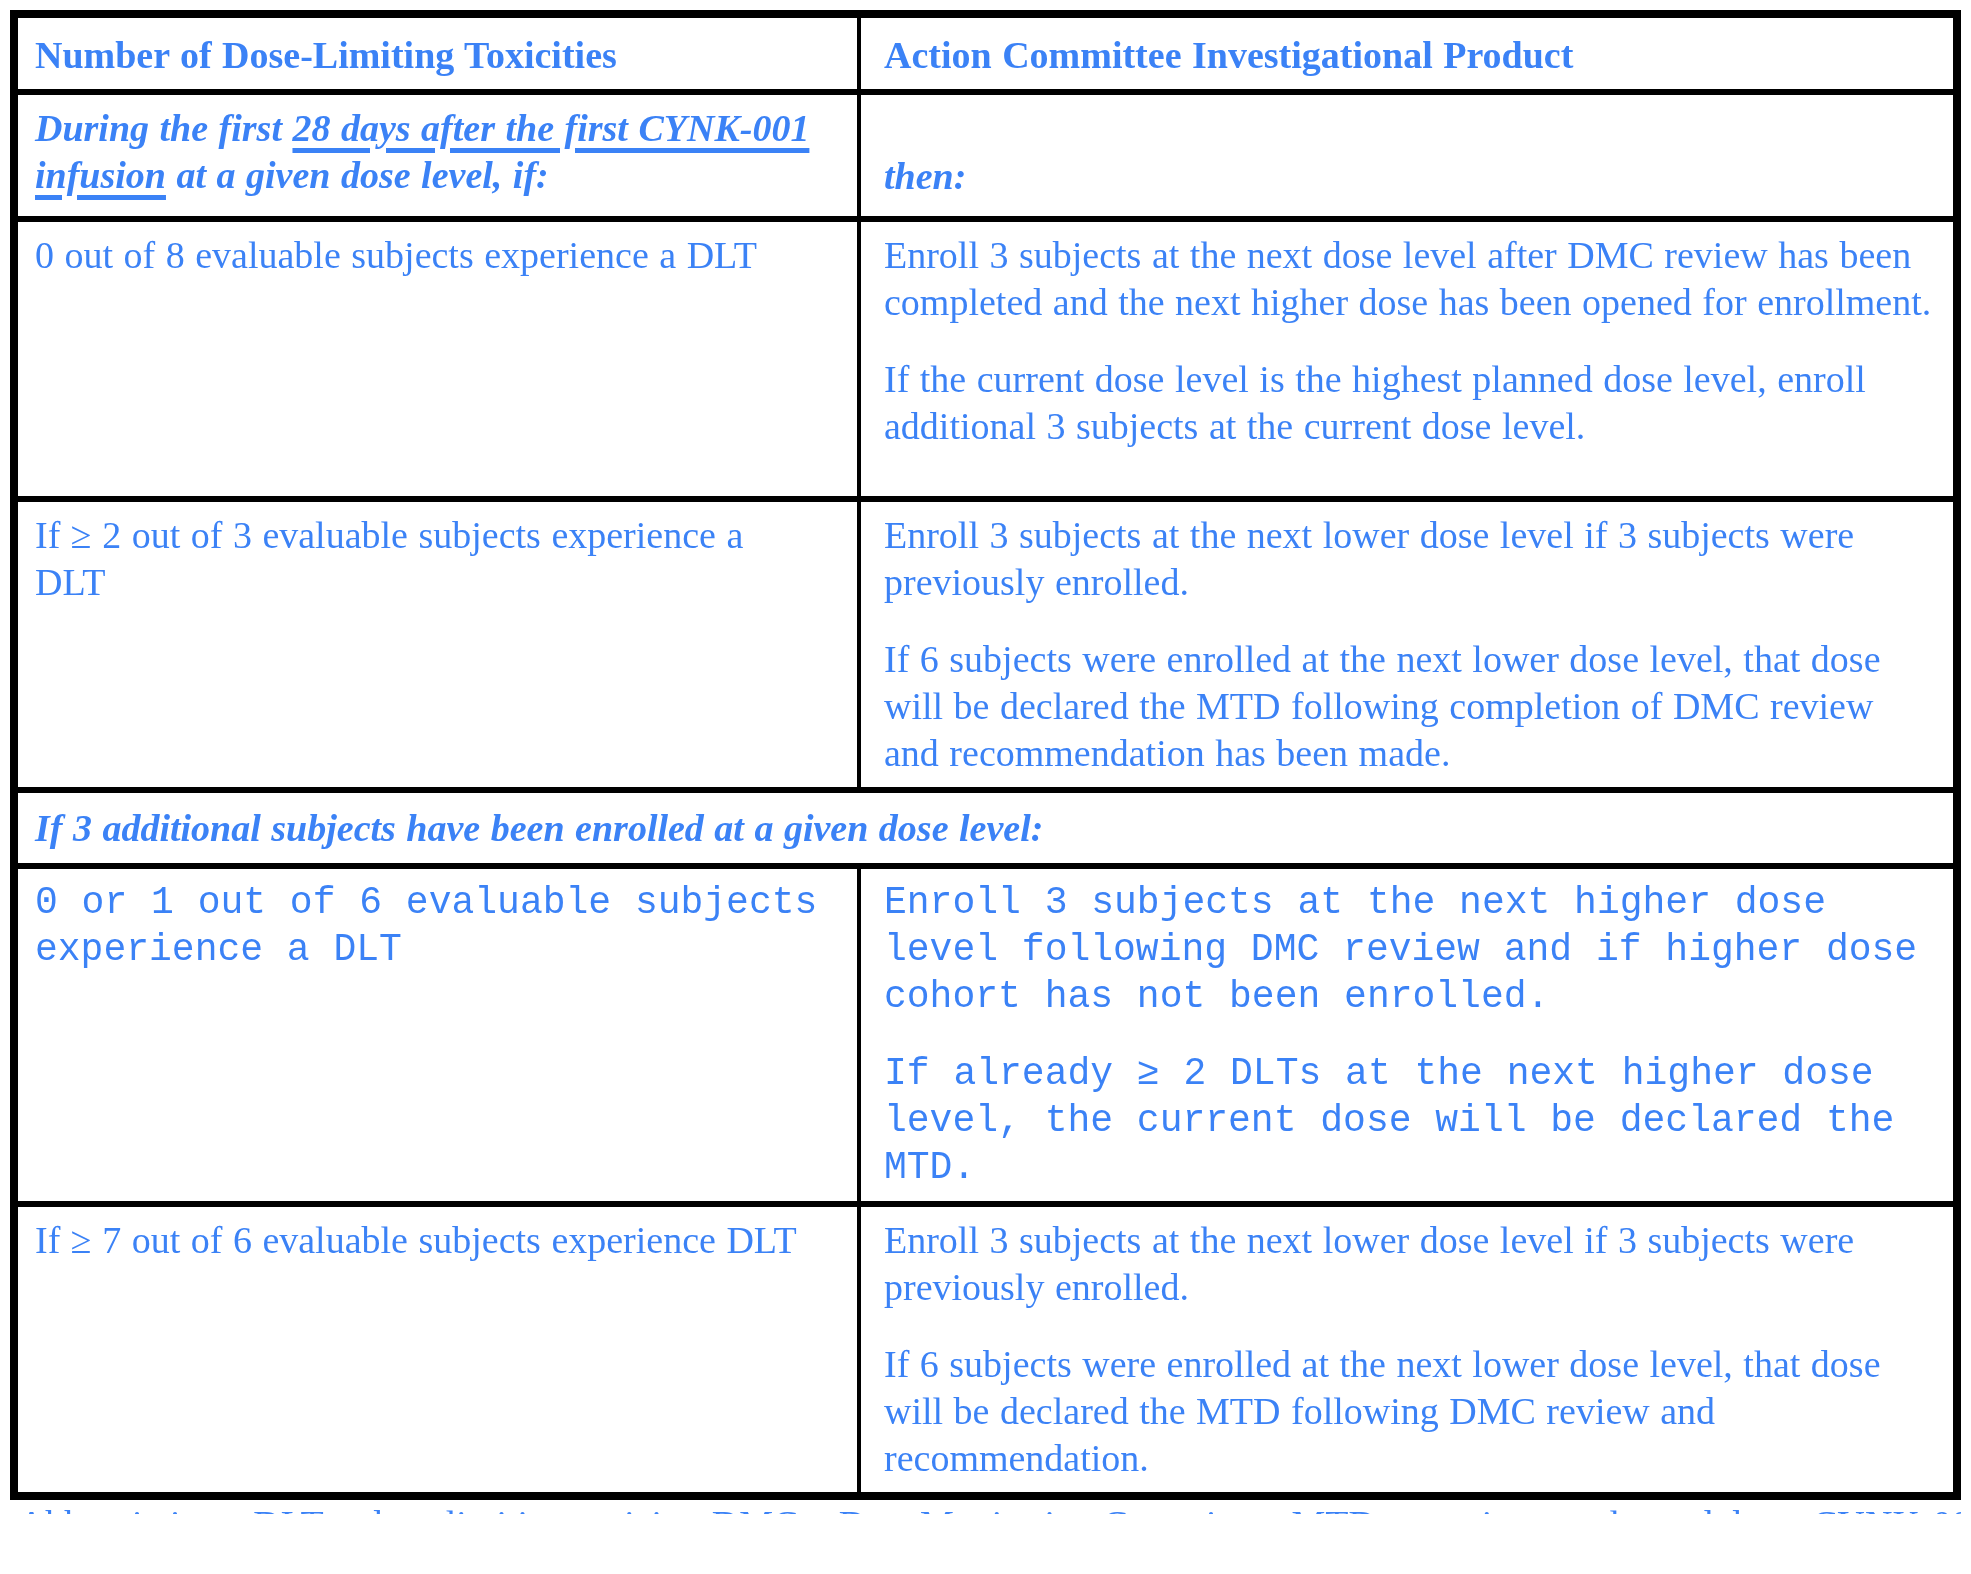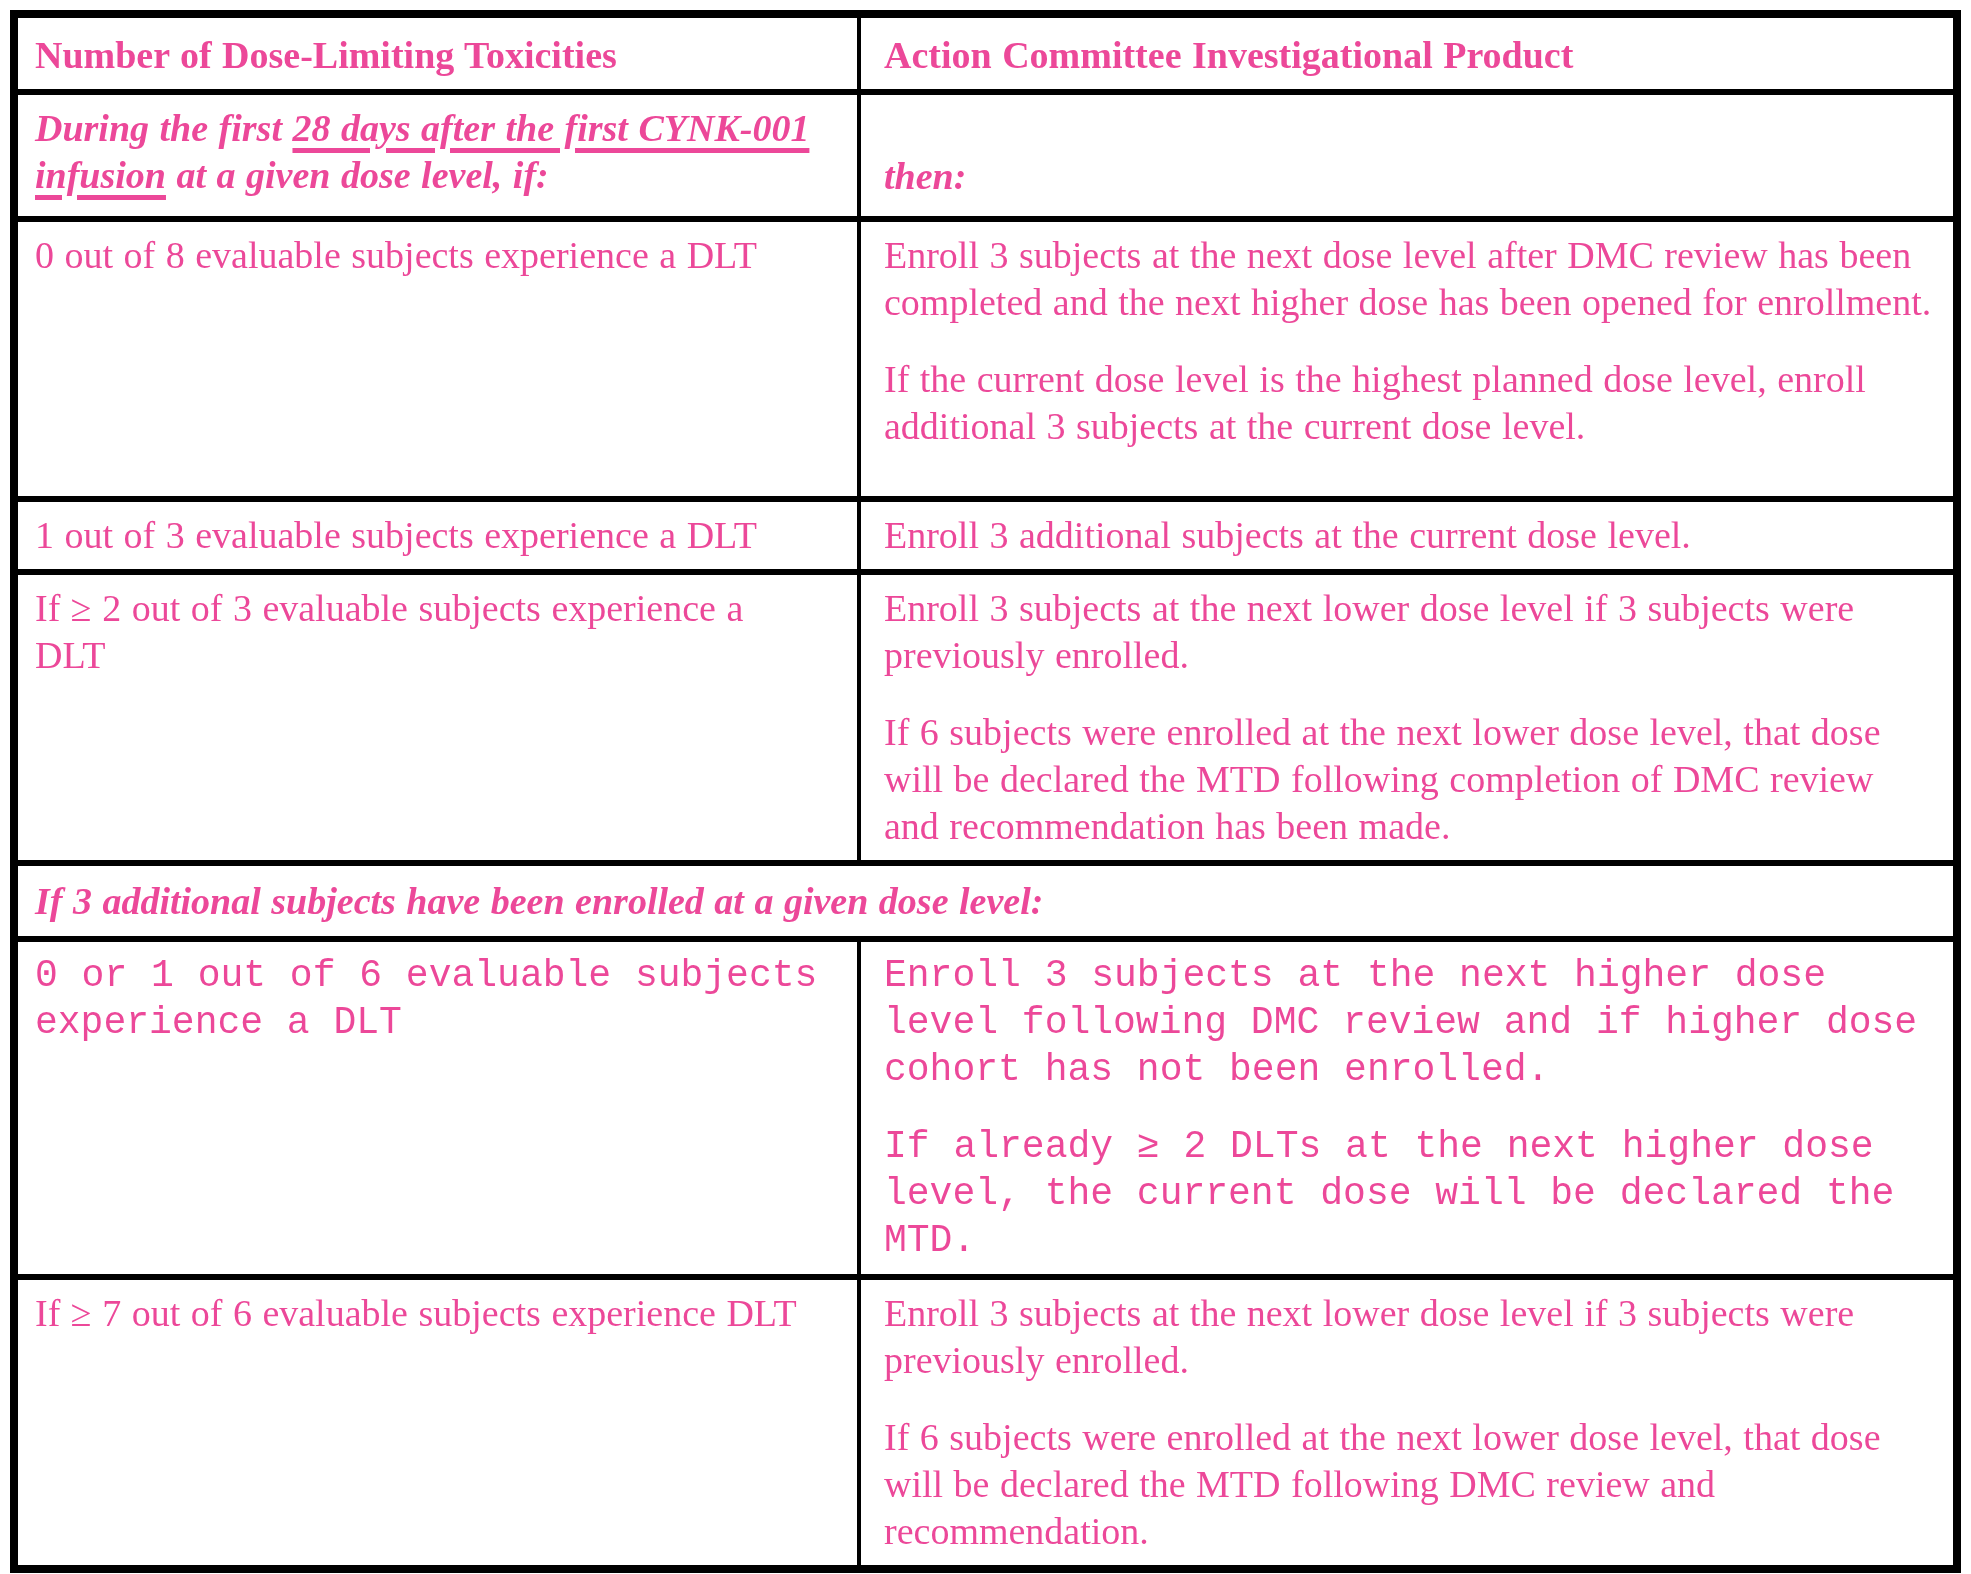--- a/index.html
+++ b/index.html
@@ -2,21 +2,21 @@
 <html><head>
 <meta charset="utf-8">
 <style>
   html,body{margin:0;padding:0;background:#ffffff;}
   .page{
     position:relative;
     width:1971px;height:1574px;
     box-sizing:border-box;
     padding:10px 10px 0 10px;
     background:#ffffff;
-    color:#ec4899;
+    color:#3b82f6;
     font-family:"Liberation Serif","DejaVu Serif",serif;
     overflow:hidden;
   }
   table.protocol{
     width:1951px;
     border-collapse:collapse;
     border:8px solid #000;
     table-layout:fixed;
   }
   col.c1{width:845px;}
@@ -93,26 +93,20 @@
     </tr>
 
     <tr class="r3 rsep">
       <td>0 out of 8 evaluable subjects experience a DLT</td>
       <td class="right">
         <p class="action">Enroll 3 subjects at the next dose level after DMC review has been completed and the next higher dose has been opened for enrollment.</p>
         <p class="action">If the current dose level is the highest planned dose level, enroll additional 3 subjects at the current dose level.</p>
       </td>
     </tr>
 
-    <tr class="r4 rsep">
-      <td>1 out of 3 evaluable subjects experience a DLT</td>
-      <td class="right">
-        <p class="action">Enroll 3 additional subjects at the current dose level.</p>
-      </td>
-    </tr>
 
     <tr class="r5 rsep">
       <td>If ≥ 2 out of 3 evaluable subjects experience a DLT</td>
       <td class="right">
         <p class="action">Enroll 3 subjects at the next lower dose level if 3 subjects were previously enrolled.</p>
         <p class="action">If 6 subjects were enrolled at the next lower dose level, that dose will be declared the MTD following completion of DMC review and recommendation has been made.</p>
       </td>
     </tr>
 
     <tr class="r6 rsep">

